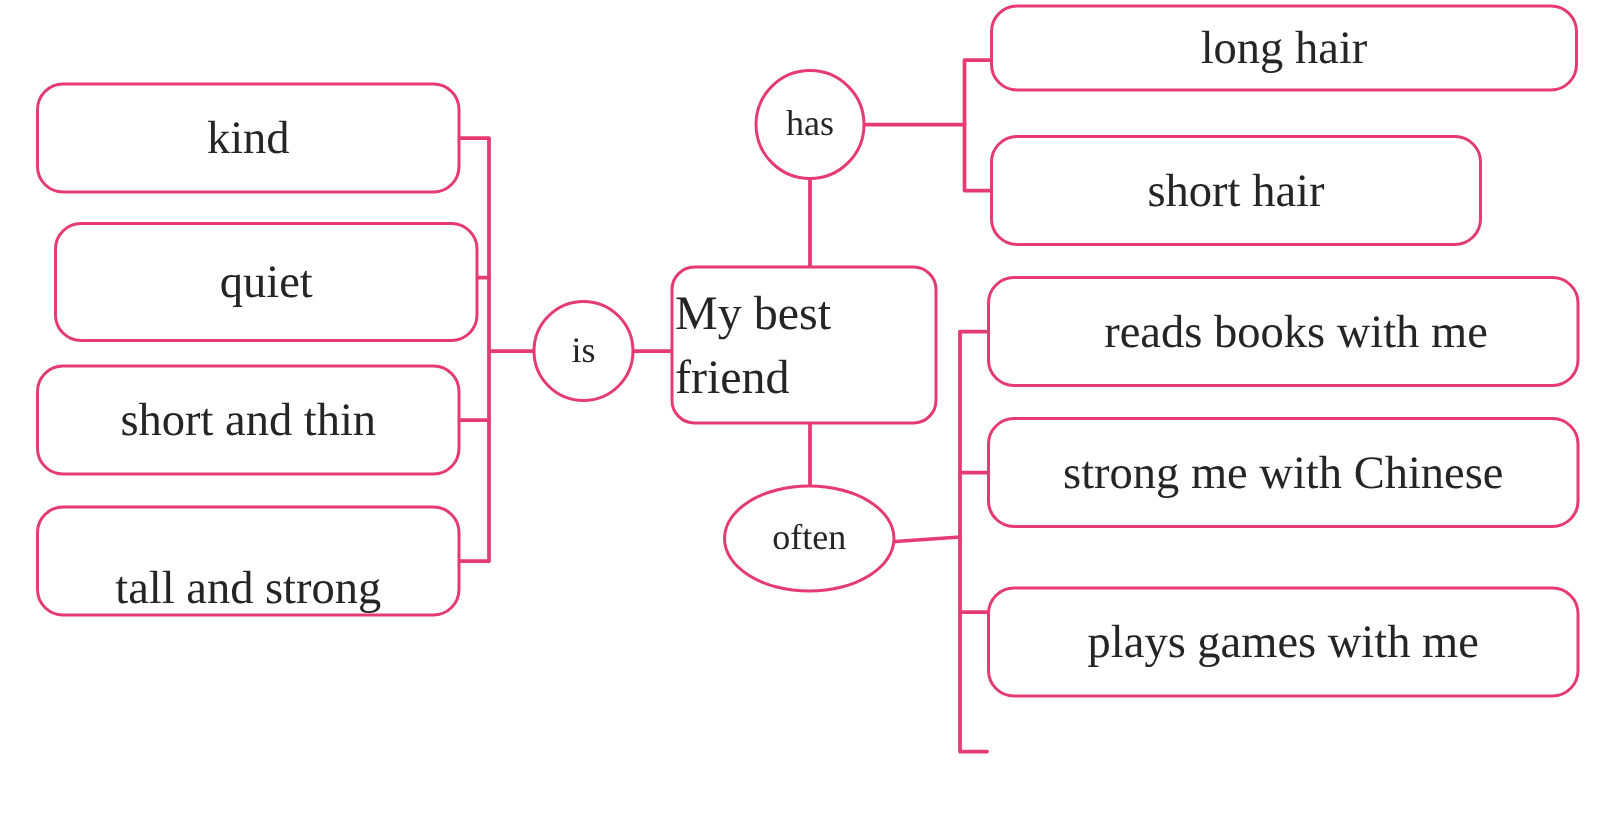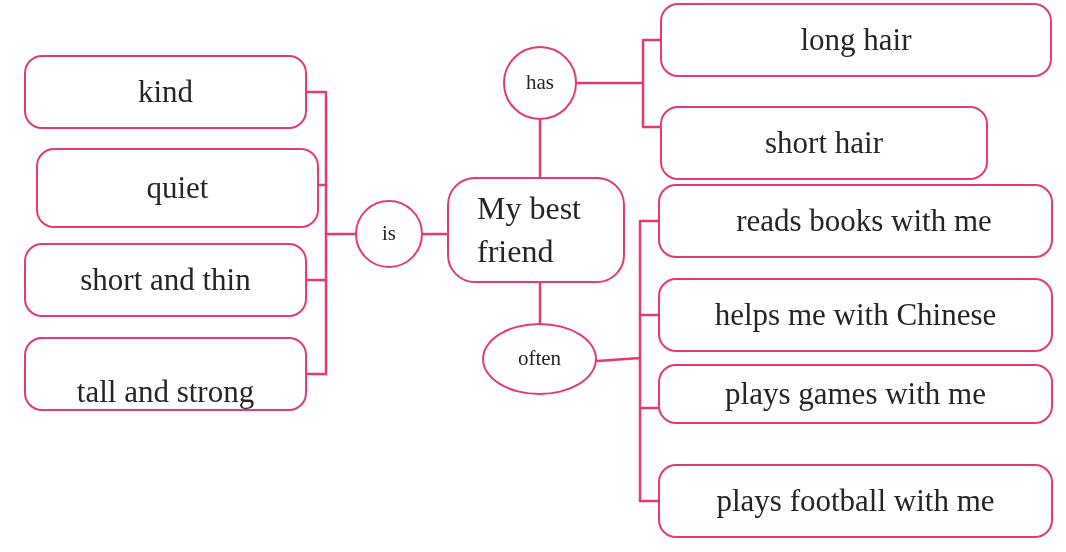--- a/index.html
+++ b/index.html
@@ -25,45 +25,45 @@
     position:absolute;
     border:2.5px solid var(--accent);
     background:var(--bg);
     display:flex;align-items:center;justify-content:center;
     box-sizing:border-box;
     font-size:31px;
     line-height:1.1;
     white-space:nowrap;
   }
   .box{border-radius:18px;}
-  .circle{border-radius:50%;font-size:21px;}
+  .circle{border-radius:50%;font-size:24px;}
   
   .n-kind        {left:24px; top:55px;  width:283px;height:74px;}
   .n-quiet       {left:36px; top:148px; width:283px;height:80px;}
   .n-shortthin   {left:24px; top:243px; width:283px;height:74px;}
   .n-tallstrong  {left:24px; top:337px; width:283px;height:74px;align-items:flex-end;}
   .c-is          {left:355px;top:200px; width:68px; height:68px;}
   
   .n-center{
     left:447px;top:177px;width:178px;height:106px;
-    border-radius:28px;
+    border-radius:16px;
     justify-content:flex-start;
-    padding-left:28px;
+    padding-left:1px;
     white-space:normal;
     font-size:32px;line-height:1.35;
   }
   
   .c-has         {left:503px;top:46px;  width:74px; height:74px;}
-  .n-longhair    {left:660px;top:3px;   width:392px;height:74px;}
-  .n-shorthair   {left:660px;top:106px;  width:328px;height:74px;}
+  .n-longhair    {left:660px;top:3px;   width:392px;height:58px;}
+  .n-shorthair   {left:660px;top:90px;  width:328px;height:74px;}
   
   .c-often       {left:482px;top:323px; width:115px;height:72px;}
   .n-reads       {left:658px;top:184px; width:395px;height:74px;padding-left:17px;}
   .n-helps       {left:658px;top:278px; width:395px;height:74px;}
-  .n-games       {left:658px;top:364px; width:395px;height:60px;align-items:center;}
+  .n-games       {left:658px;top:391px; width:395px;height:74px;align-items:center;}
   .n-football    {left:658px;top:464px; width:395px;height:74px;}
 </style>
 </head>
 <body>
 
 <div id="canvas">
 
   <svg id="wires" viewBox="0 0 1066 552" xmlns="http://www.w3.org/2000/svg">
 
     <polyline points="307,92 326,92 326,374 307,374"></polyline>
@@ -113,22 +113,19 @@
     <span>short hair</span>
   </div>
 
   <div class="node circle c-often">
     <span>often</span>
   </div>
   <div class="node box n-reads">
     <span>reads books with me</span>
   </div>
   <div class="node box n-helps">
-    <span>helps me with Chinese</span>
+    <span>strong me with Chinese</span>
   </div>
   <div class="node box n-games">
     <span>plays games with me</span>
-  </div>
-  <div class="node box n-football">
-    <span>plays football with me</span>
   </div>
 
 </div>
 
 </body></html>

